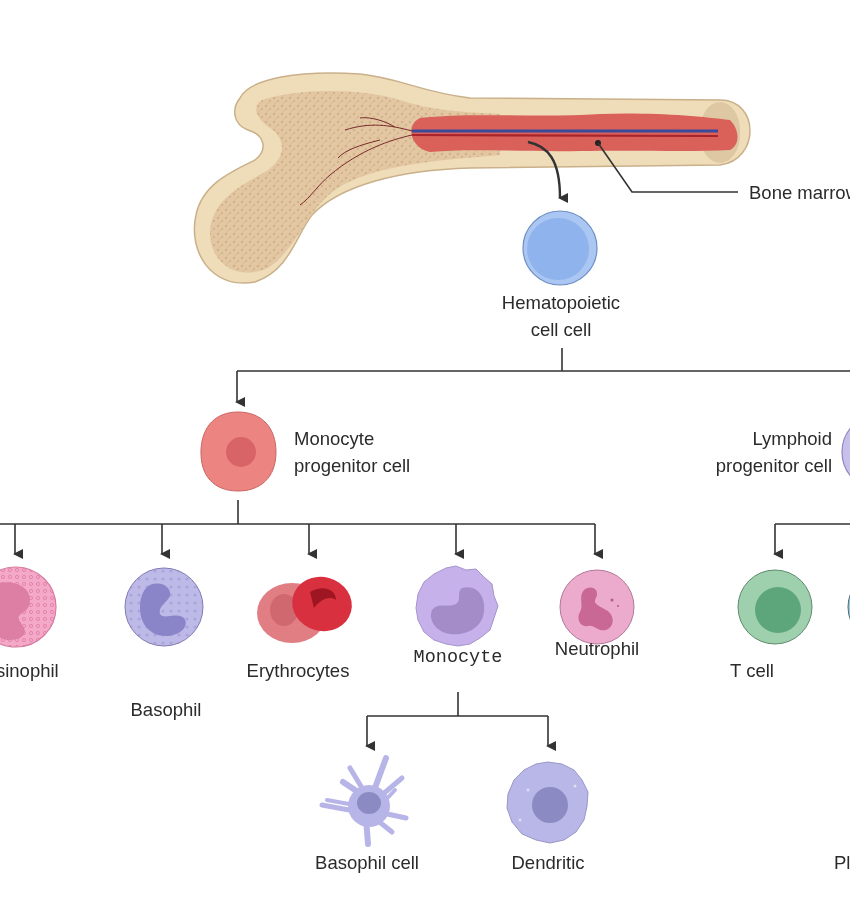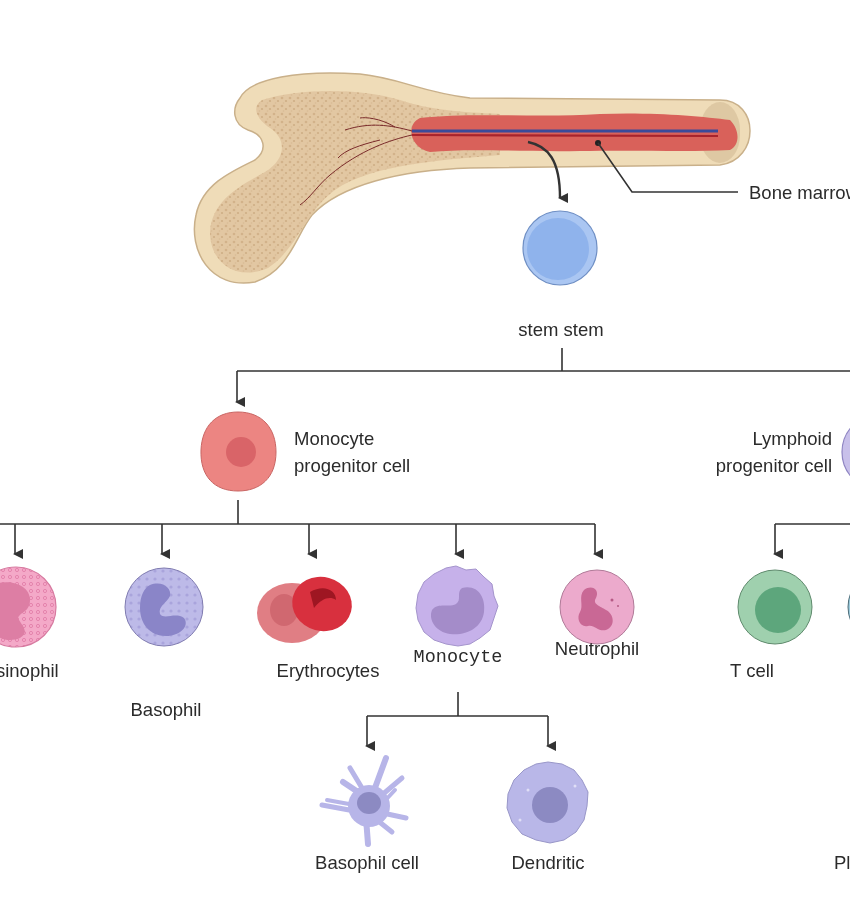--- a/index.html
+++ b/index.html
@@ -138,31 +138,32 @@
     <circle cx="550" cy="805" r="18" fill="#8c8ac2"></circle>
     <circle cx="528" cy="790" r="1.5" fill="#e0def6"></circle>
     <circle cx="575" cy="786" r="1.5" fill="#e0def6"></circle>
     <circle cx="520" cy="820" r="1.5" fill="#e0def6"></circle>
   </g>
 </svg>
 
 
 <div class="lbl" style="left:749px;top:179px;">Bone marrow</div>
 
-<div class="lbl c" style="left:561px;top:316px;">stem stem</div>
+<div class="lbl c" style="left:561px;top:289px;">Hematopoietic</div>
+<div class="lbl c" style="left:561px;top:316px;">cell cell</div>
 
 <div class="lbl" style="left:294px;top:425px;">Monocyte</div>
 <div class="lbl" style="left:294px;top:452px;">progenitor cell</div>
 
 <div class="lbl r" style="right:18px;top:425px;">Lymphoid</div>
 <div class="lbl r" style="right:18px;top:452px;">progenitor cell</div>
 
 <div class="lbl c" style="left:16px;top:657px;">Eosinophil</div>
 <div class="lbl c" style="left:166px;top:657px;margin-top:39px;">Basophil</div>
-<div class="lbl c" style="left:328px;top:657px;">Erythrocytes</div>
+<div class="lbl c" style="left:298px;top:657px;">Erythrocytes</div>
 <div class="lbl c" style="left:458px;top:644px;font-family:Liberation Mono, monospace;">Monocyte</div>
 <div class="lbl c" style="left:597px;top:635px;">Neutrophil</div>
 <div class="lbl c" style="left:752px;top:657px;">T cell</div>
 
 <div class="lbl c" style="left:367px;top:849px;">Basophil cell</div>
 <div class="lbl c" style="left:548px;top:849px;">Dendritic</div>
 <div class="lbl" style="left:834px;top:849px;">Plasma cell</div>
 </div>
 
 </body></html>

